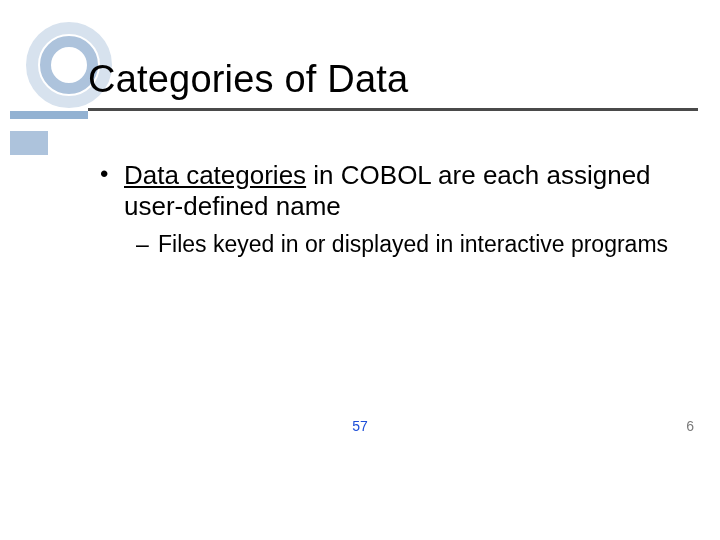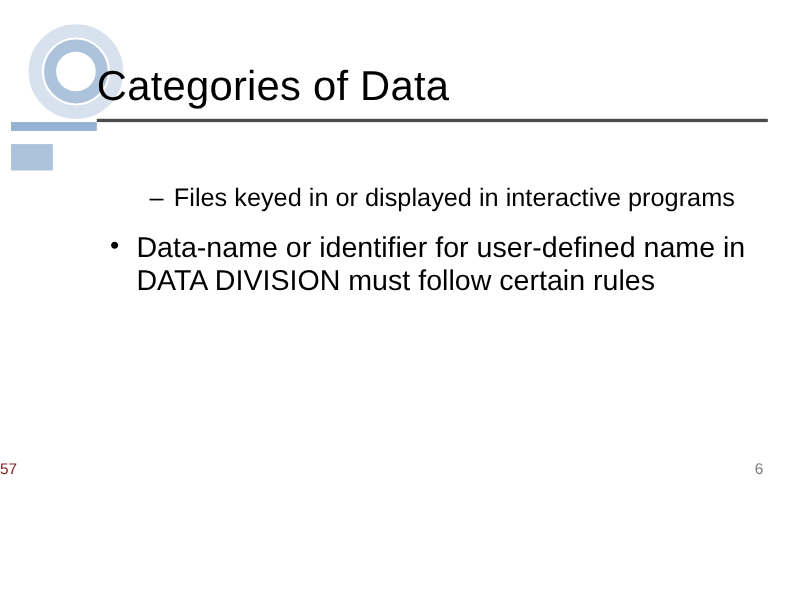--- a/index.html
+++ b/index.html
@@ -13,21 +13,21 @@
   .title-rule-dark{position:absolute;top:108px;left:88px;right:22px;height:3px;background:#4a4a4a}
   .title-rule-accent{position:absolute;top:111px;left:10px;width:78px;height:8px;background:#93b2d2}
   .left-accent{position:absolute;top:131px;left:10px;width:38px;height:24px;background:#adc3dc}
   .content{position:absolute;top:160px;left:100px;right:40px;font-size:26px;line-height:1.18}
   .b1{position:relative;padding-left:24px;margin-bottom:10px}
   .b1::before{content:"•";position:absolute;left:0;top:0;font-size:24px}
   .underline{text-decoration:underline}
   .sub{position:relative;padding-left:58px;font-size:23px;line-height:1.2}
   .sub::before{content:"–";position:absolute;left:36px;top:0}
   .sub-block{margin:6px 0 16px 0}
-  .footer-num{position:absolute;bottom:18px;left:0;right:0;font-size:14px;color:#7f1d1d}
+  .footer-num{position:absolute;bottom:18px;left:0;right:0;text-align:center;font-size:14px;color:#1d4ed8}
   .page-num{position:absolute;bottom:18px;right:26px;font-size:14px;color:#7a7a7a}
 </style>
 </head>
 <body>
 
 <div class="slide">
 
   <div class="corner-ornament">
     <div class="ring-outer"></div>
     <div class="ring-inner"></div>
@@ -35,24 +35,26 @@
 
   <div class="title-block">
     <div class="title-text">Categories of Data</div>
   </div>
   <div class="title-rule-dark"></div>
   <div class="title-rule-accent"></div>
   <div class="left-accent"></div>
 
   <div class="content">
 
+    <div class="b1">
+      <span class="underline">Data categories</span><span> in COBOL are each assigned user-defined name</span>
+    </div>
 
     <div class="sub-block">
       <div class="sub">Files keyed in or displayed in interactive programs</div>
     </div>
 
-    <div class="b1">Data-name or identifier for user-defined name in DATA DIVISION must follow certain rules</div>
 
   </div>
 
   <div class="footer-num">57</div>
   <div class="page-num">6</div>
 </div>
 
 </body></html>

